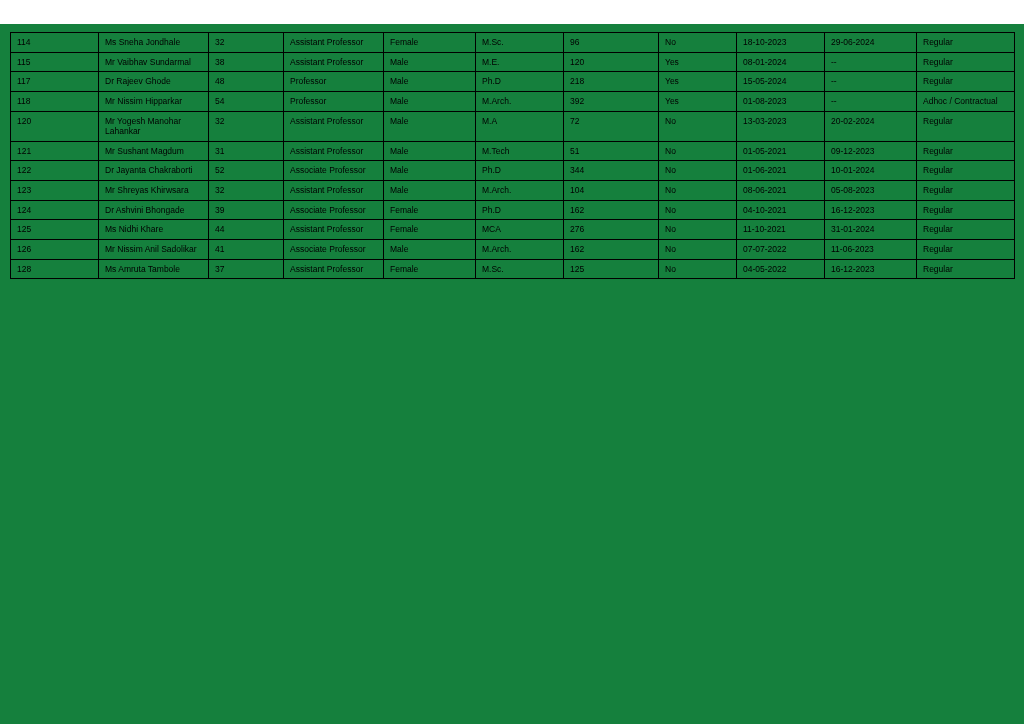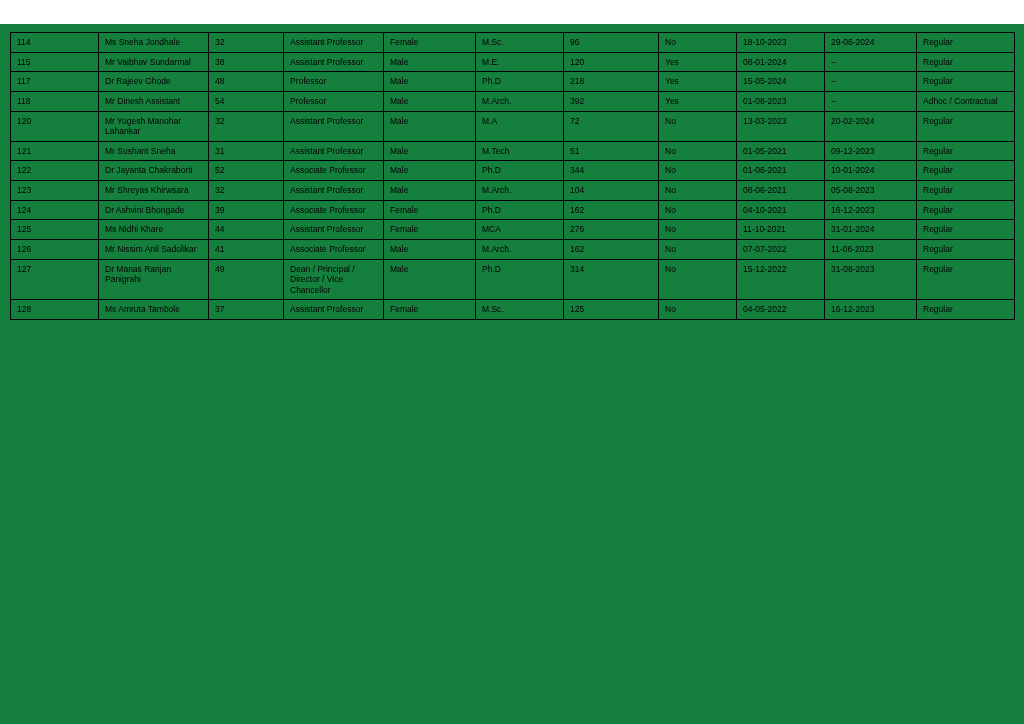--- a/index.html
+++ b/index.html
@@ -105,21 +105,21 @@
           <td>Male</td>
           <td>Ph.D</td>
           <td>218</td>
           <td>Yes</td>
           <td>15-05-2024</td>
           <td>--</td>
           <td>Regular</td>
         </tr>
         <tr>
           <td>118</td>
-          <td>Mr Dinesh Assistant</td>
+          <td>Mr Nissim Hipparkar</td>
           <td>54</td>
           <td>Professor</td>
           <td>Male</td>
           <td>M.Arch.</td>
           <td>392</td>
           <td>Yes</td>
           <td>01-08-2023</td>
           <td>--</td>
           <td>Adhoc / Contractual</td>
         </tr>
@@ -131,21 +131,21 @@
           <td>Male</td>
           <td>M.A</td>
           <td>72</td>
           <td>No</td>
           <td>13-03-2023</td>
           <td>20-02-2024</td>
           <td>Regular</td>
         </tr>
         <tr>
           <td>121</td>
-          <td>Mr Sushant Sneha</td>
+          <td>Mr Sushant Magdum</td>
           <td>31</td>
           <td>Assistant Professor</td>
           <td>Male</td>
           <td>M.Tech</td>
           <td>51</td>
           <td>No</td>
           <td>01-05-2021</td>
           <td>09-12-2023</td>
           <td>Regular</td>
         </tr>
@@ -205,33 +205,20 @@
           <td>126</td>
           <td>Mr Nissim Anil Sadolikar</td>
           <td>41</td>
           <td>Associate Professor</td>
           <td>Male</td>
           <td>M.Arch.</td>
           <td>162</td>
           <td>No</td>
           <td>07-07-2022</td>
           <td>11-06-2023</td>
-          <td>Regular</td>
-        </tr>
-        <tr>
-          <td>127</td>
-          <td>Dr Manas Ranjan Panigrahi</td>
-          <td>49</td>
-          <td>Dean / Principal / Director / Vice Chancellor</td>
-          <td>Male</td>
-          <td>Ph.D</td>
-          <td>314</td>
-          <td>No</td>
-          <td>15-12-2022</td>
-          <td>31-08-2023</td>
           <td>Regular</td>
         </tr>
         <tr>
           <td>128</td>
           <td>Ms Amruta Tambole</td>
           <td>37</td>
           <td>Assistant Professor</td>
           <td>Female</td>
           <td>M.Sc.</td>
           <td>125</td>

